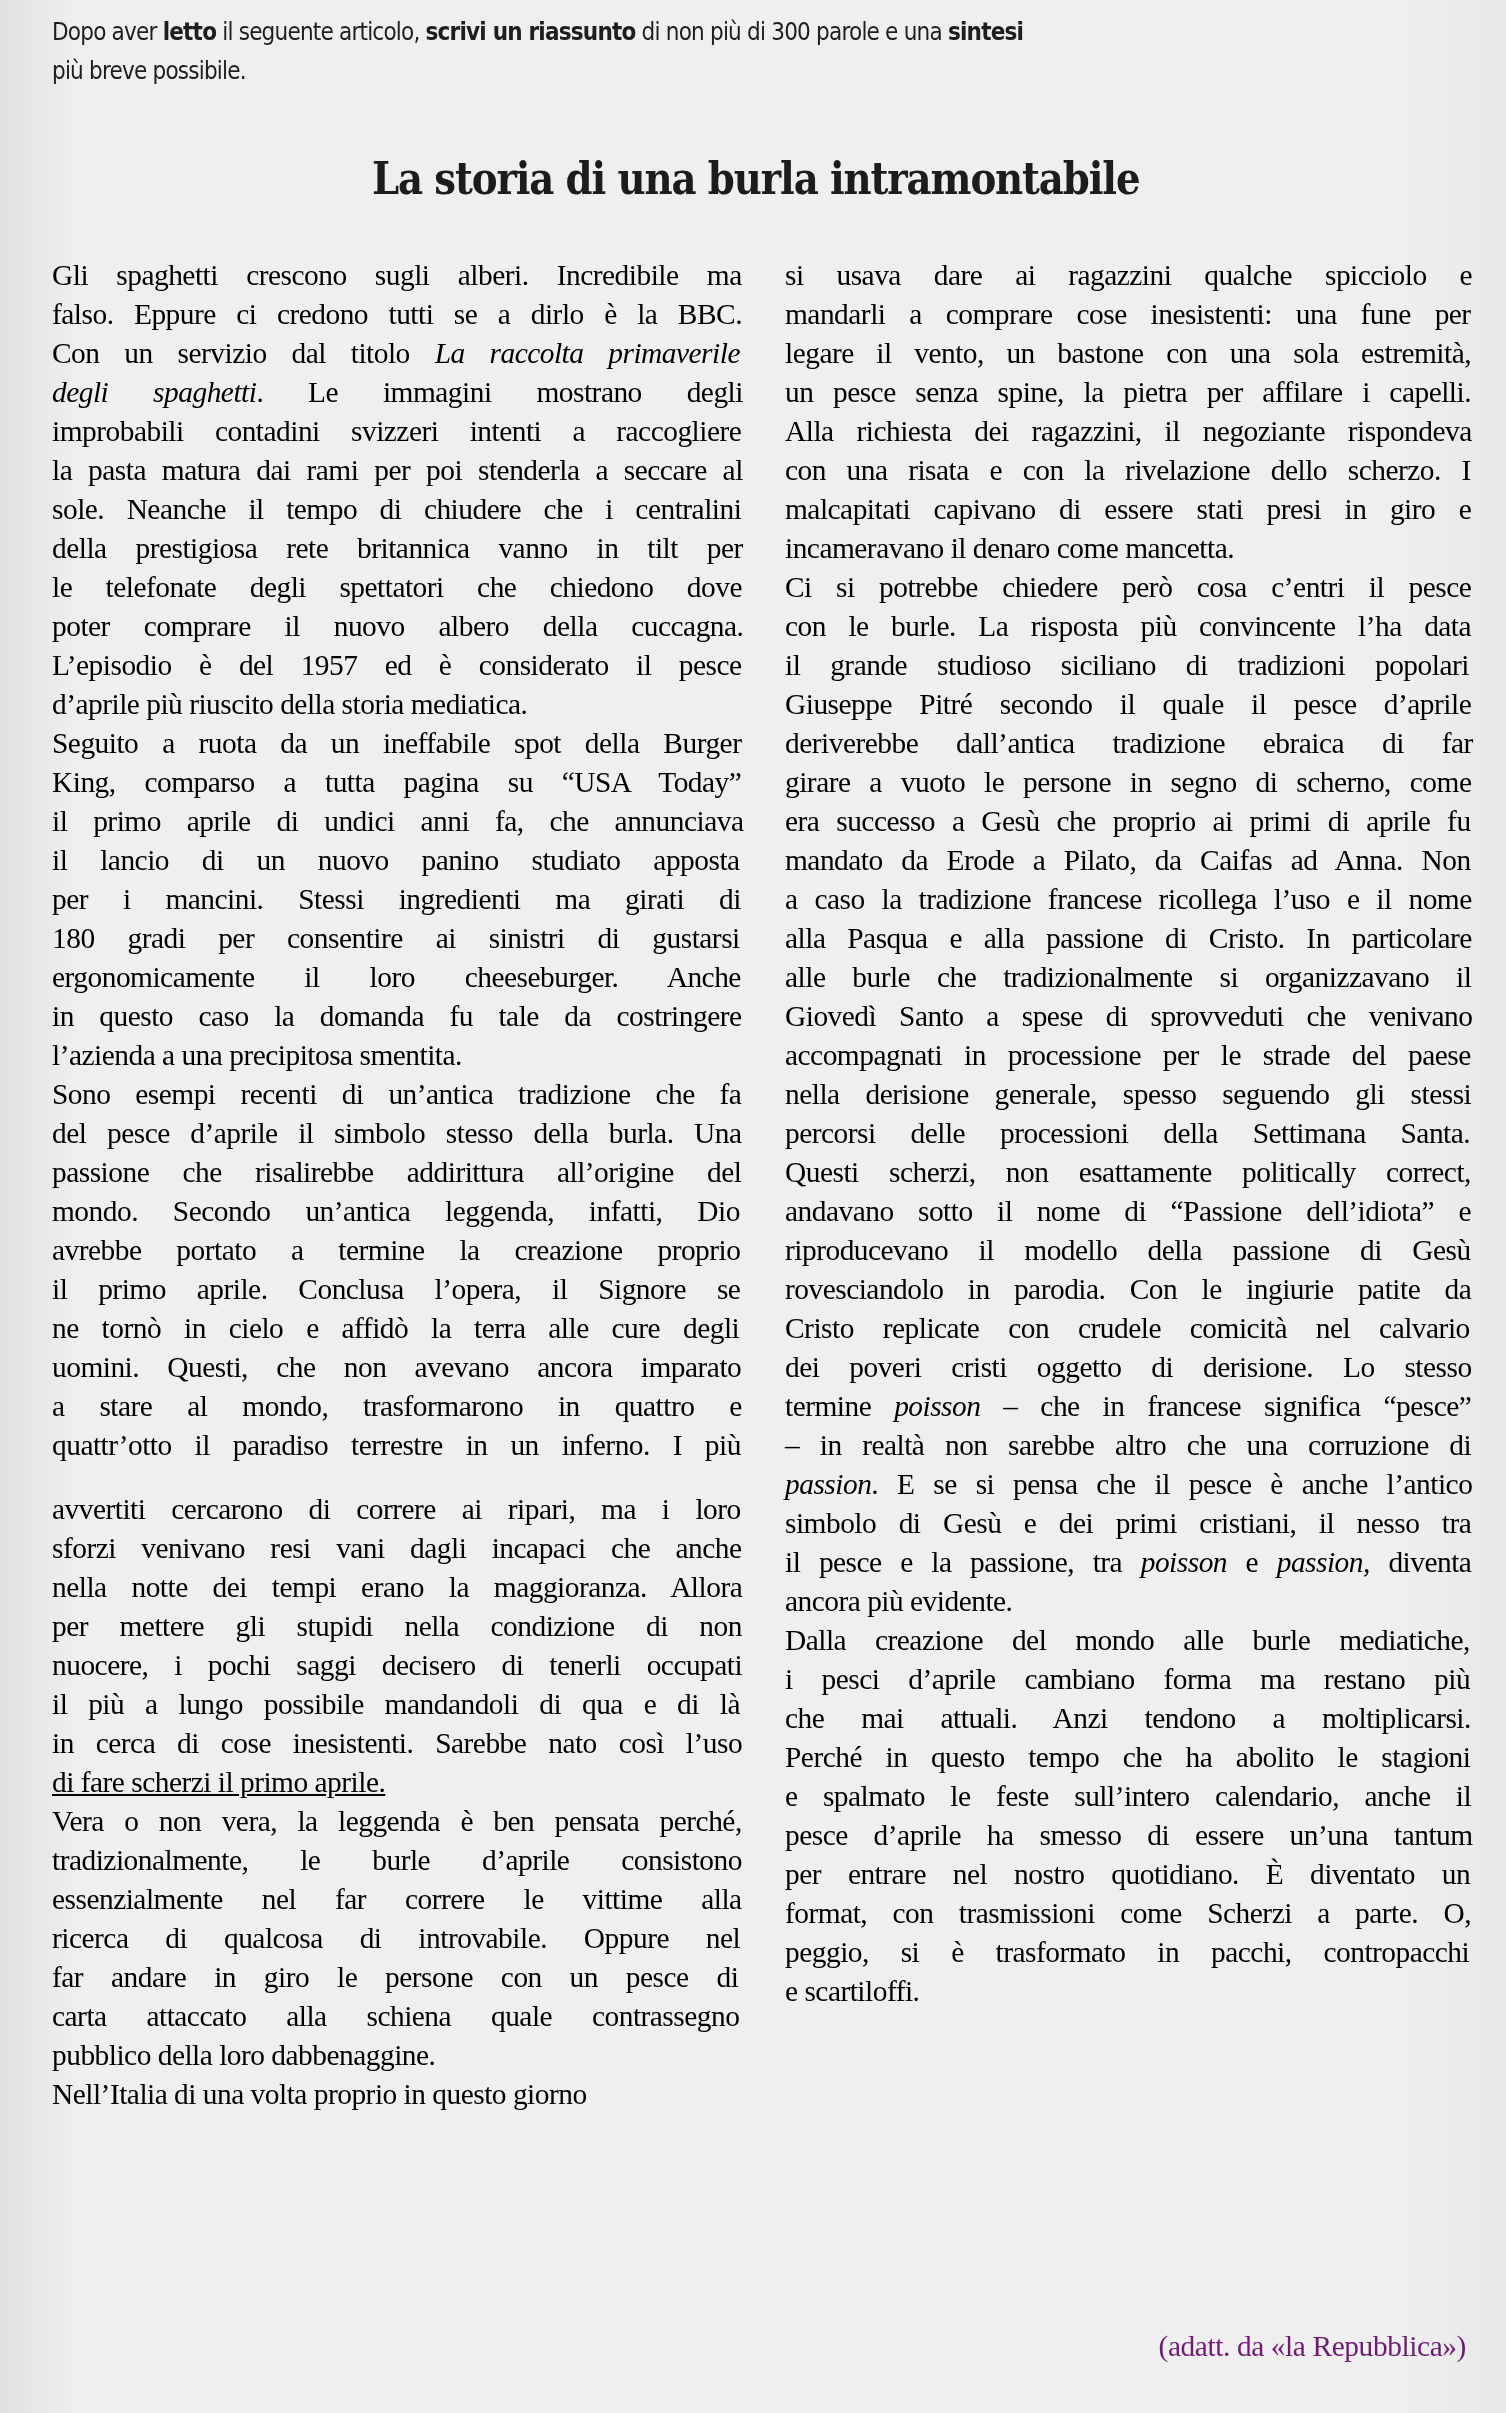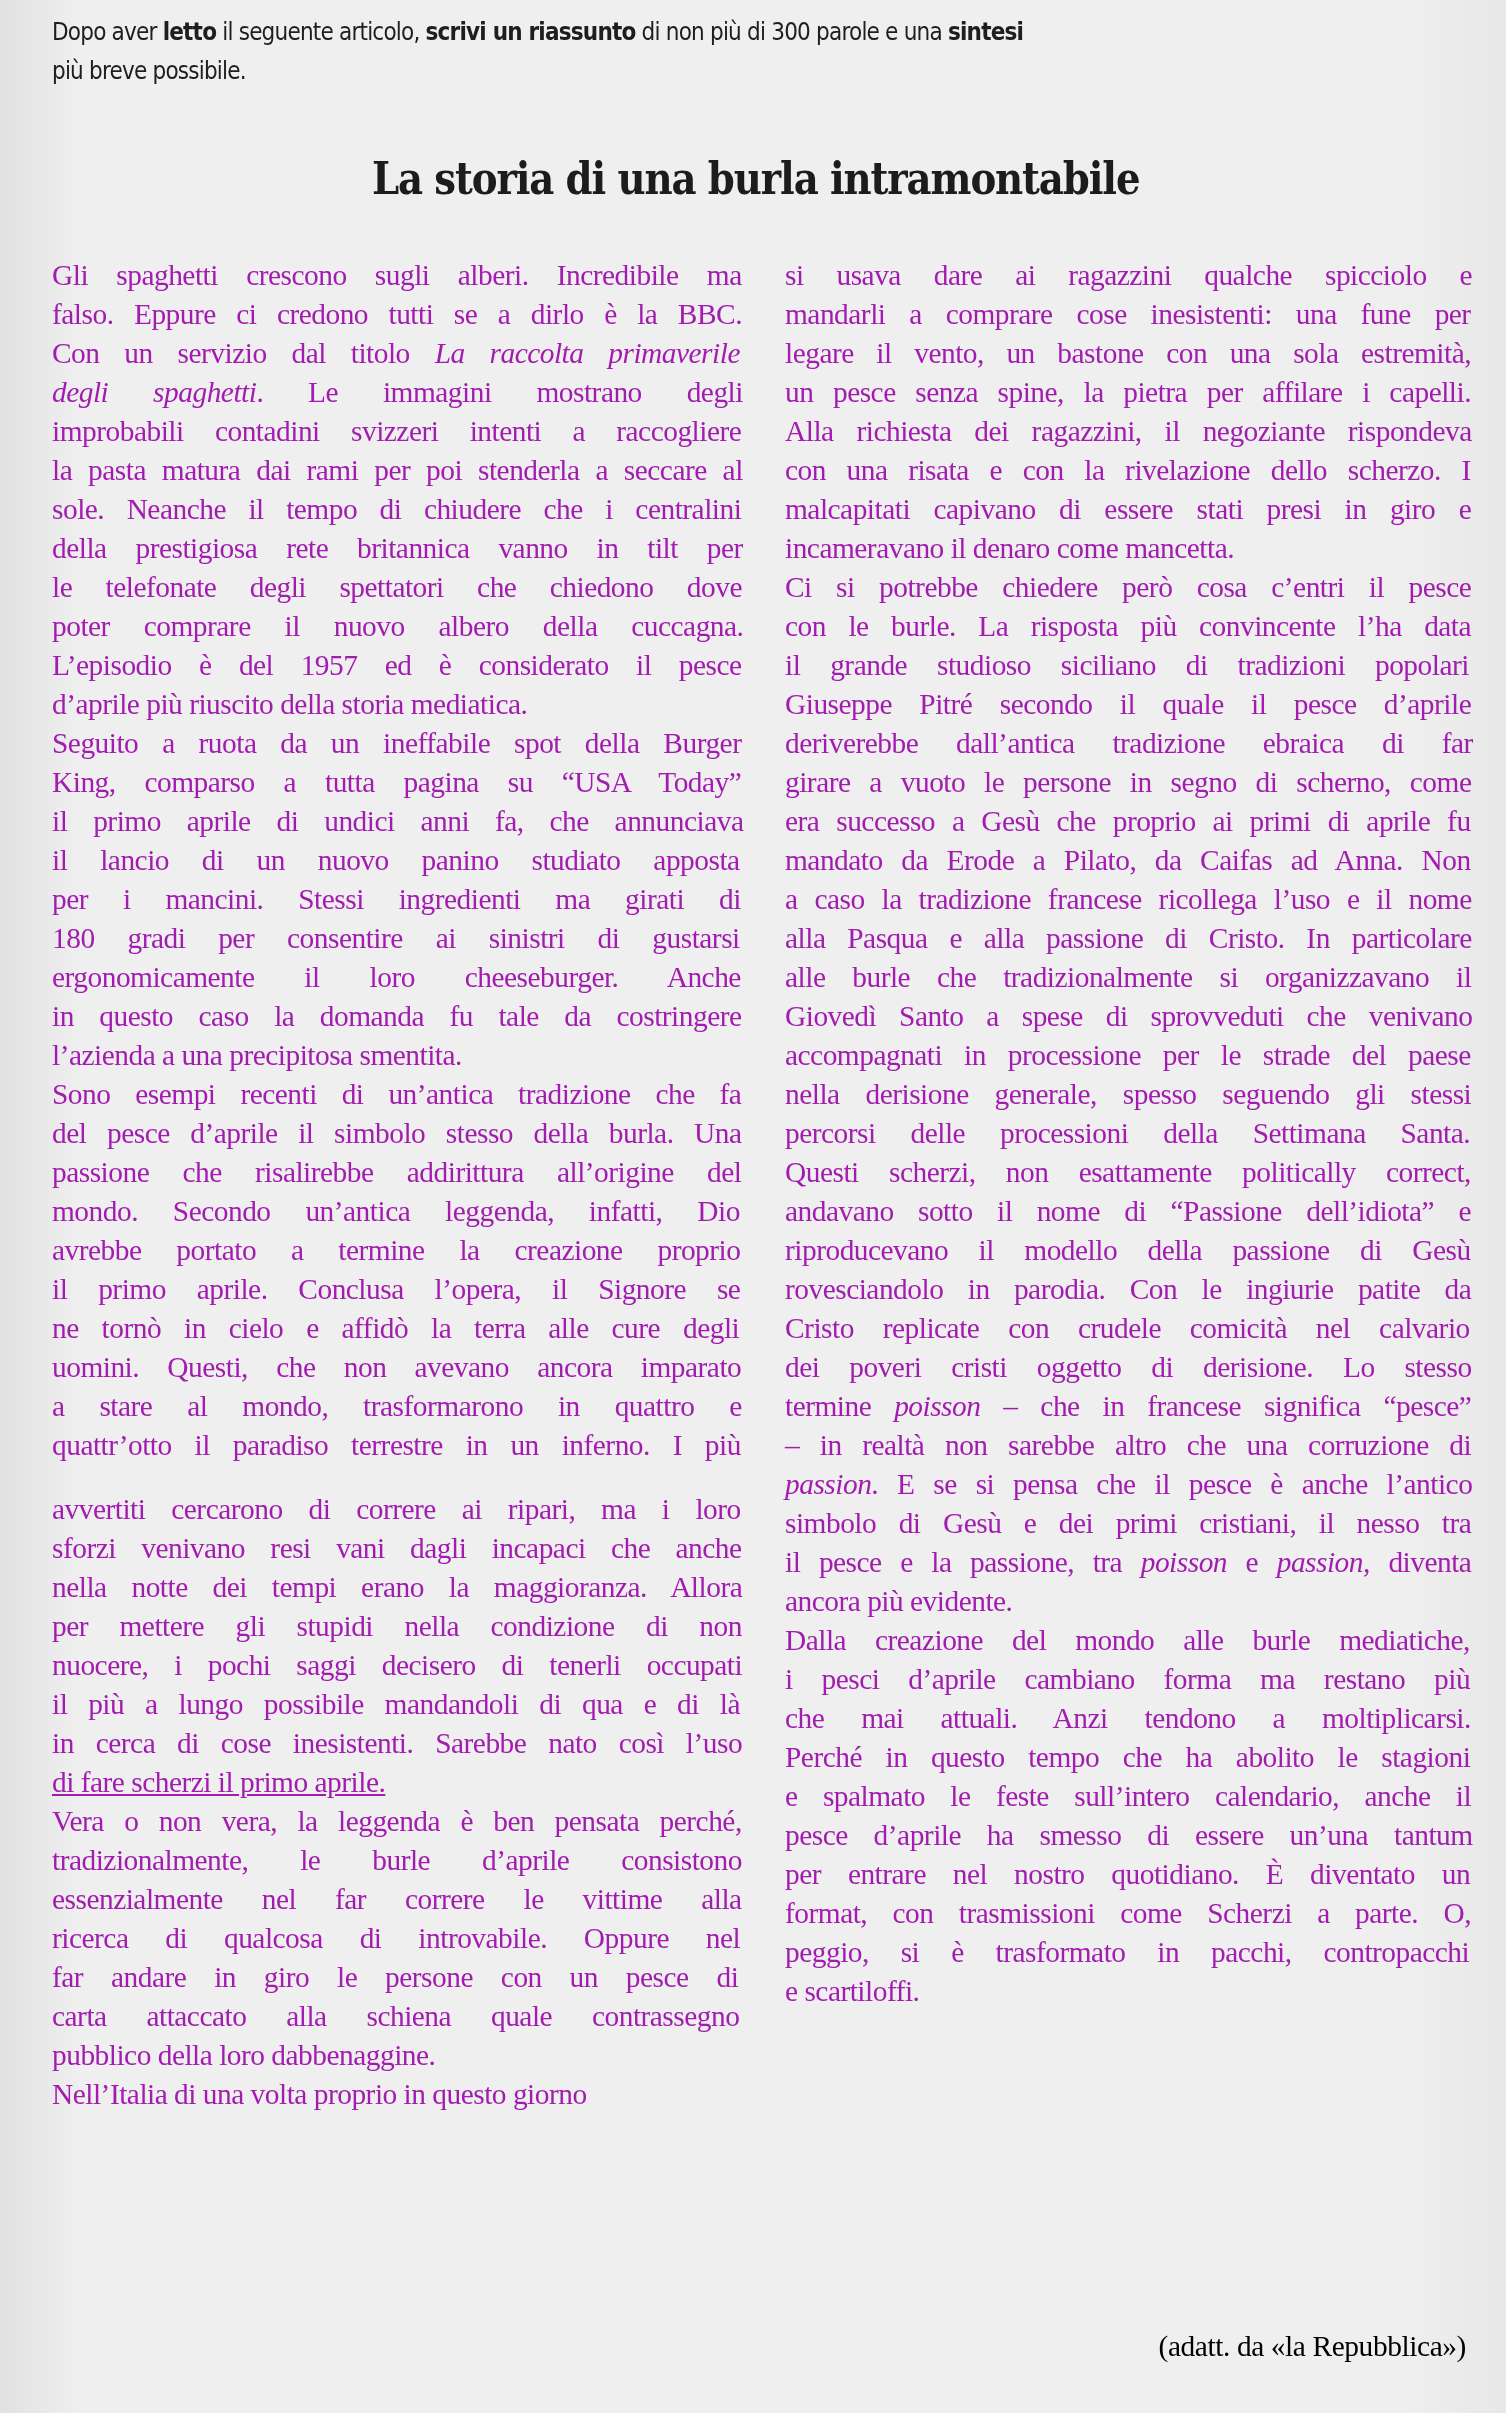--- a/index.html
+++ b/index.html
@@ -44,21 +44,21 @@
     transform: scaleX(0.86);
     transform-origin: 769px 0;
   }
   .column {
     position: absolute;
     top: 256px;
     width: 689px;
     font-family: "Liberation Serif", "DejaVu Serif", serif;
     font-size: 29.4px;
     line-height: 39px;
-    color: #a21caf;
+    color: #000000;
   }
   .column.left { left: 52px; }
   .column.right { left: 785px; width: 685px; }
   .line {
     display: block;
     height: 39px;
     white-space: nowrap;
     text-align: justify;
     text-align-last: justify;
     overflow: visible;
@@ -68,21 +68,21 @@
     text-align-last: left;
   }
   .line i { font-style: italic; }
   .attribution {
     position: absolute;
     right: 41px;
     top: 2327px;
     font-family: "Liberation Serif", "DejaVu Serif", serif;
     font-size: 29.4px;
     line-height: 39px;
-    color: #000000;
+    color: #701a75;
     letter-spacing: -0.4px;
   }
 </style>
 </head>
 <body>
 
 <div class="page-shade"></div>
 
 <div class="instruction">
   <div><span>Dopo aver </span><b>letto</b><span> il seguente articolo, </span><b>scrivi un riassunto</b><span> di non più di 300 parole e una </span><b>sintesi</b></div>

